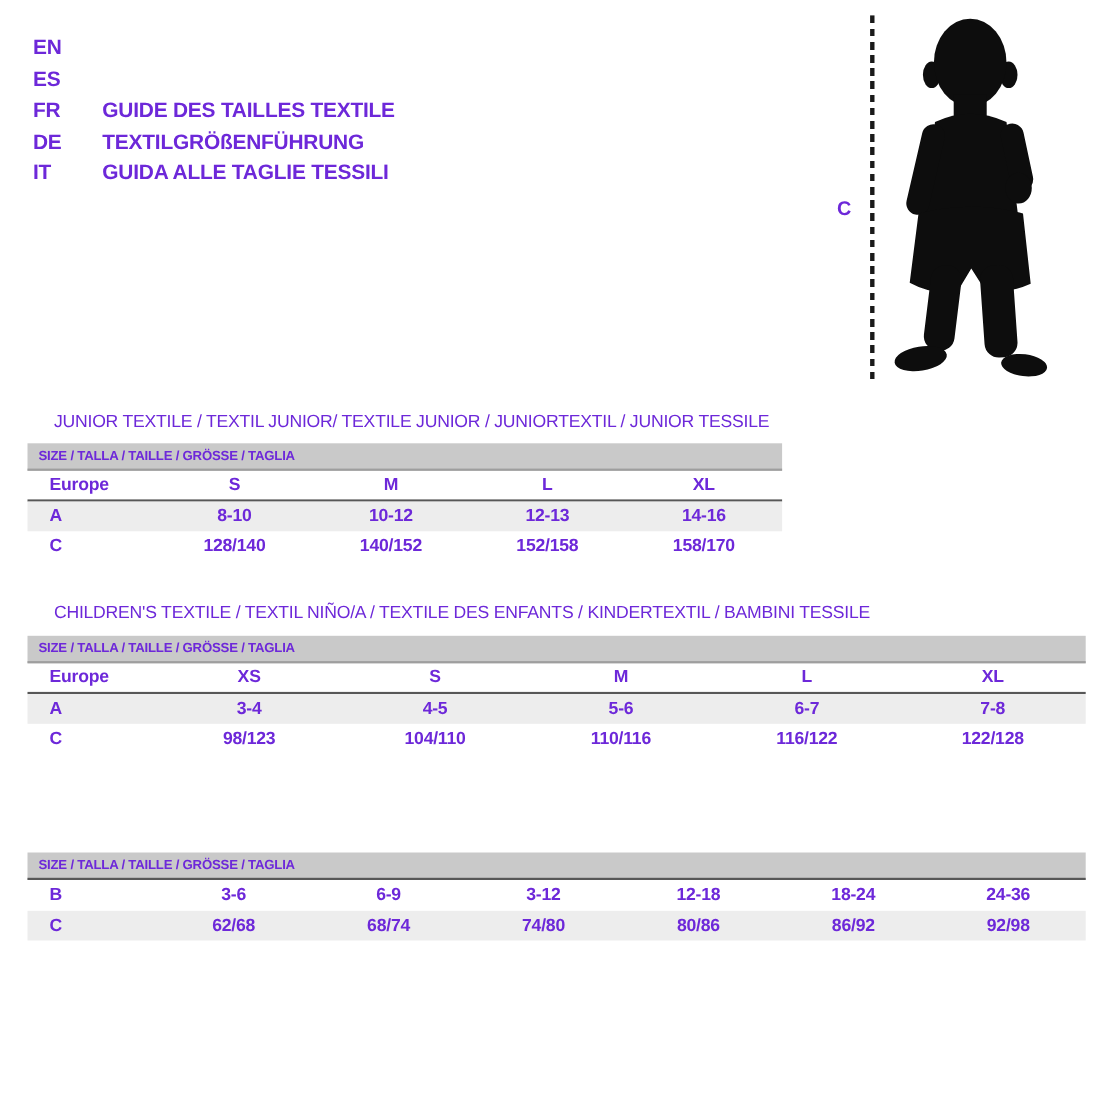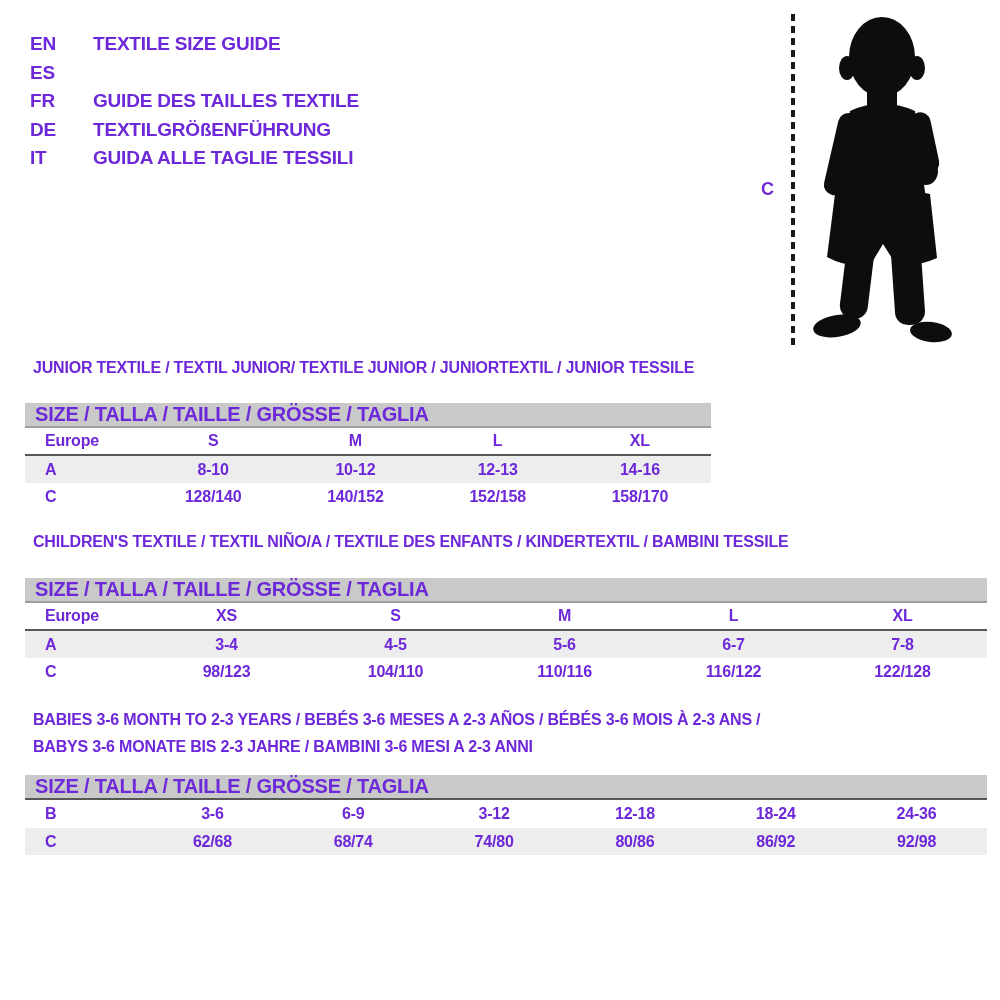--- a/index.html
+++ b/index.html
@@ -18,28 +18,28 @@
   .lang-row{display:flex;font-size:19px;line-height:28.5px;letter-spacing:-0.2px;}
   .lang-code{width:63px;flex:0 0 63px;}
   
   .measure-line{
     position:absolute;left:791px;top:14px;width:4px;height:332px;
     background:repeating-linear-gradient(to bottom,#1a1a1a 0px,#1a1a1a 7px,transparent 7px,transparent 12px);
   }
   .measure-label{position:absolute;left:761px;top:179px;font-size:18px;}
   .toddler{position:absolute;left:805px;top:8px;}
   
-  .tbl-title{position:absolute;margin:0;font-size:16px;font-weight:bold;letter-spacing:-0.2px;white-space:nowrap;}
+  .tbl-title{position:absolute;margin:16px;font-size:16px;font-weight:normal;letter-spacing:-0.2px;white-space:nowrap;}
   .tbl-title .line{line-height:27px;}
   
   .tbl{position:absolute;}
   .bar{
     height:23px;line-height:23px;background:#c9c9c9;
     border-bottom:2px solid #9e9e9e;
-    font-size:20px;padding-left:10px;letter-spacing:-0.2px;
+    font-size:12px;padding-left:10px;letter-spacing:-0.2px;
   }
   .row{display:grid;height:28px;align-items:center;font-size:16px;letter-spacing:-0.2px;}
   .row .lbl{padding-left:8px;text-align:left;margin-left:12px;}
   .row .val{text-align:center;}
   .row.euro{border-bottom:2px solid #575757;box-sizing:border-box;}
   .row.alt{background:#ededed;height:27px;}
   .bar.dark{border-bottom:2px solid #575757;}
   .cols5{grid-template-columns:117px repeat(4,1fr);}
   .cols6{grid-template-columns:117px repeat(5,1fr);}
   .cols7{grid-template-columns:117px repeat(6,1fr);}
@@ -47,21 +47,20 @@
   .footnotes{position:absolute;left:33px;top:893px;font-size:16px;line-height:27.5px;letter-spacing:-0.2px;}
 </style>
 </head>
 <body>
 
 <div class="canvas">
 
   <section class="lang-block">
     <div class="lang-row">
       <span class="lang-code">EN</span>
-      <span class="lang-label">TEXTILE SIZE GUIDE</span>
     </div>
     <div class="lang-row">
       <span class="lang-code">ES</span>
     </div>
     <div class="lang-row">
       <span class="lang-code">FR</span>
       <span class="lang-label">GUIDE DES TAILLES TEXTILE</span>
     </div>
     <div class="lang-row">
       <span class="lang-code">DE</span>
@@ -151,24 +150,20 @@
     <div class="row cols6">
       <span class="lbl">C</span>
       <span class="val">98/123</span>
       <span class="val">104/110</span>
       <span class="val">110/116</span>
       <span class="val">116/122</span>
       <span class="val">122/128</span>
     </div>
   </div>
 
-  <h2 class="tbl-title" style="left:33px;top:706px;">
-    <div class="line">BABIES 3-6 MONTH TO 2-3 YEARS / BEBÉS 3-6 MESES A 2-3 AÑOS / BÉBÉS 3-6 MOIS À 2-3 ANS /</div>
-    <div class="line">BABYS 3-6 MONATE BIS 2-3 JAHRE / BAMBINI 3-6 MESI A 2-3 ANNI</div>
-  </h2>
   <div class="tbl" style="left:25px;top:775px;width:962px;">
     <div class="bar dark">SIZE / TALLA / TAILLE / GRÖSSE / TAGLIA</div>
     <div class="row cols7">
       <span class="lbl">B</span>
       <span class="val">3-6</span>
       <span class="val">6-9</span>
       <span class="val">3-12</span>
       <span class="val">12-18</span>
       <span class="val">18-24</span>
       <span class="val">24-36</span>

